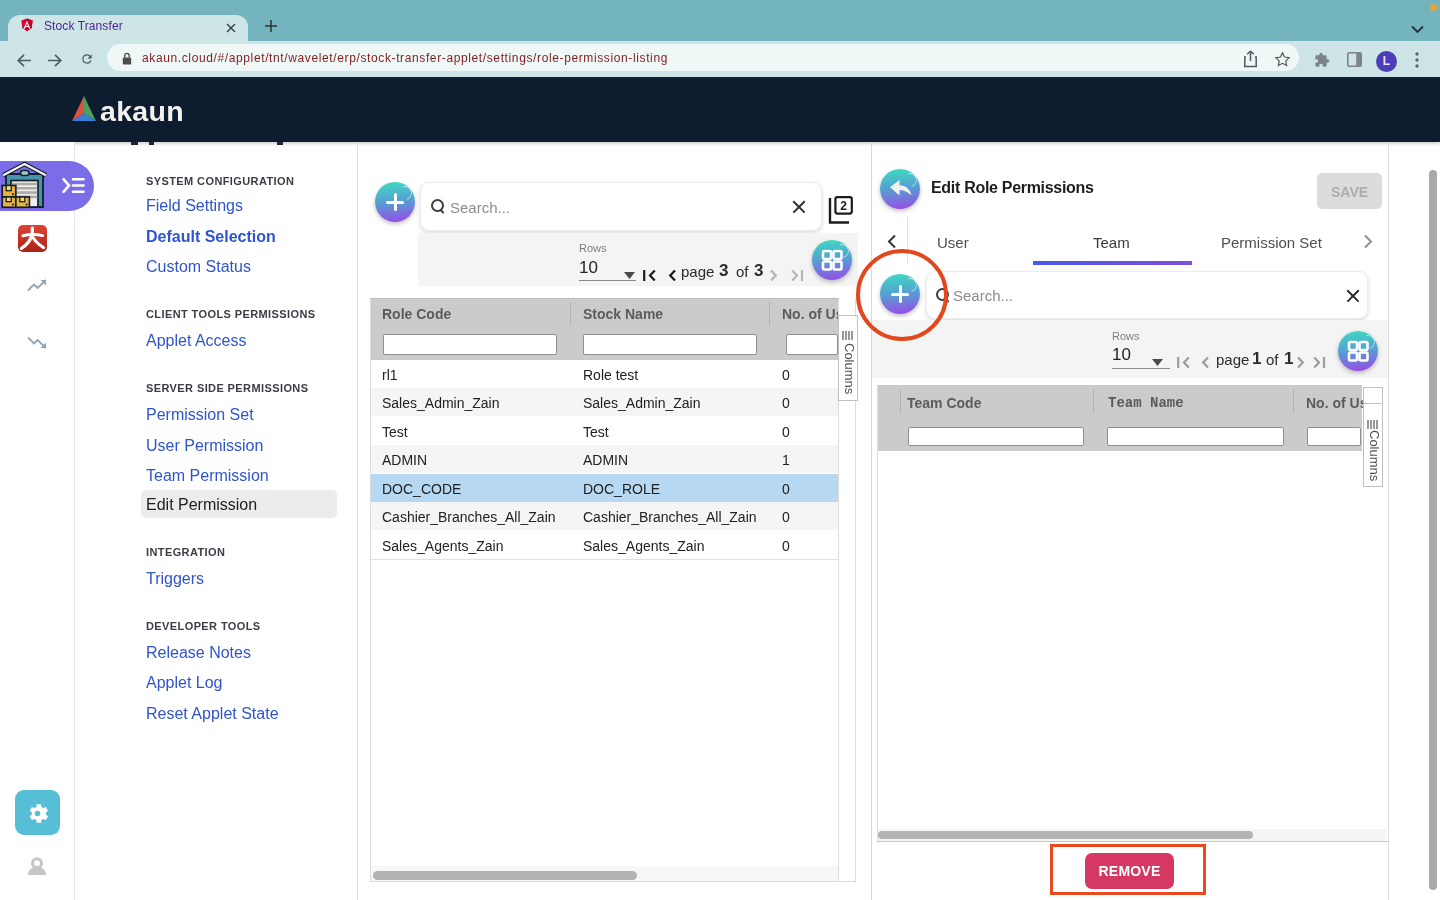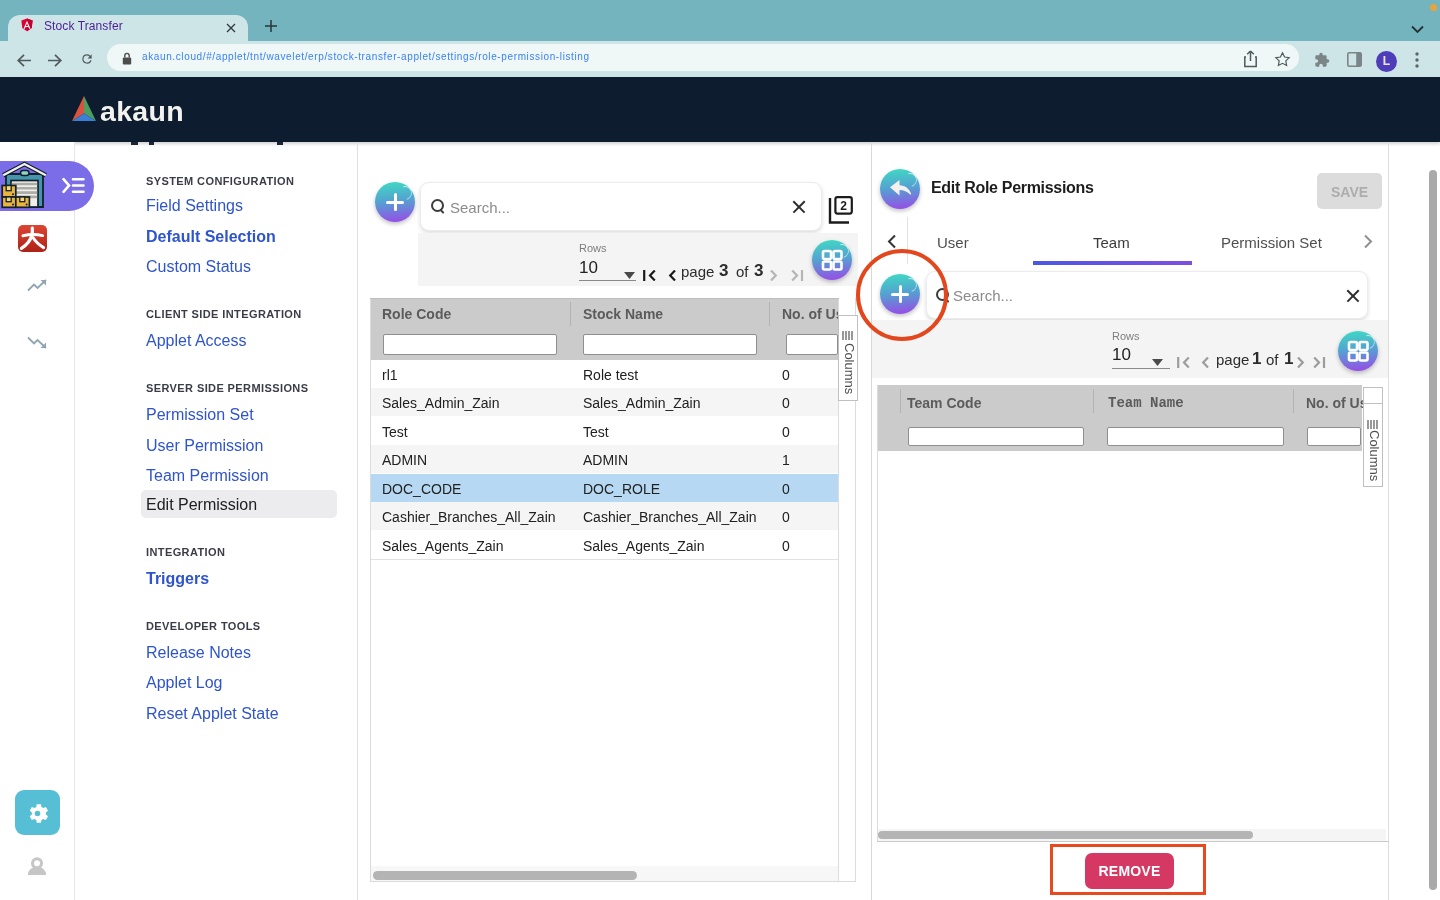--- a/index.html
+++ b/index.html
@@ -6,21 +6,21 @@
   html,body { width:1440px; height:900px; overflow:hidden; }
   body { font-family:"Liberation Sans", sans-serif; background:#fff; }
   #app { position:relative; width:1440px; height:900px; }
   .abs { position:absolute; }
   
   #tabstrip { left:0; top:0; width:1440px; height:41px; background:#73b4be; }
   #tab { left:8px; top:15px; width:240px; height:26px; background:#cee5e7; border-radius:12px 12px 0 0; }
   #toolbar { left:0; top:41px; width:1440px; height:36px; background:#cee5e7; }
   #omnibox { left:107px; top:44px; width:1192px; height:27px; background:#f0f7f7; border-radius:14px; }
   .tabtitle { left:44px; top:19px; font-size:12px; color:#4c1d95; letter-spacing:0.1px; }
-  .url { left:142px; top:51px; font-size:10px; color:#3b82f6; letter-spacing:0.62px; }
+  .url { left:142px; top:51px; font-size:12px; color:#7f1d1d; letter-spacing:0.62px; }
   
   #appbar { left:0; top:77px; width:1440px; height:65px; background:#0e1c30; box-shadow:0 2px 3px rgba(0,0,0,0.18); }
   
   #rail { left:0; top:142px; width:75px; height:758px; background:#fff; border-right:1px solid #e7e7e7; }
   #pill { left:0; top:161px; width:94px; height:50px; background:#7b6ce7; border-radius:0 25px 25px 0; }
   
   #menucol { left:357px; top:142px; width:1px; height:758px; background:#e0e0e0; }
   .mhead { position:absolute; left:146px; font-size:11px; font-weight:bold; color:#3c3c49; letter-spacing:0.4px; }
   .mlink { position:absolute; left:146px; font-size:16px; color:#2f54cb; }
   #selpill { left:141px; top:490px; width:196px; height:28px; background:#ececee; border-radius:5px; }
@@ -226,30 +226,30 @@
       <path d="M0.8 19 a9.2 8.6 0 0 1 18.4 0 z" fill="#c6c6c6"></path>
       <circle cx="10" cy="7.2" r="4.5" fill="#fff" stroke="#c6c6c6" stroke-width="3"></circle>
     </svg>
   </div>
   <div class="abs" id="menucol"></div>
 
   <div class="mhead" style="top:175px;">SYSTEM CONFIGURATION</div>
   <div class="mlink" style="top:197px;">Field Settings</div>
   <div class="mlink" style="top:228px;font-weight:bold;">Default Selection</div>
   <div class="mlink" style="top:258px;">Custom Status</div>
-  <div class="mhead" style="top:308px;">CLIENT SIDE INTEGRATION</div>
+  <div class="mhead" style="top:308px;">CLIENT TOOLS PERMISSIONS</div>
   <div class="mlink" style="top:332px;">Applet Access</div>
   <div class="mhead" style="top:382px;">SERVER SIDE PERMISSIONS</div>
   <div class="mlink" style="top:406px;">Permission Set</div>
   <div class="mlink" style="top:437px;">User Permission</div>
   <div class="mlink" style="top:467px;">Team Permission</div>
   <div class="abs" id="selpill"></div>
   <div class="msel" style="top:496px;">Edit Permission</div>
   <div class="mhead" style="top:546px;">INTEGRATION</div>
-  <div class="mlink" style="top:570px;font-weight:bold;">Triggers</div>
+  <div class="mlink" style="top:570px;">Triggers</div>
   <div class="mhead" style="top:620px;">DEVELOPER TOOLS</div>
   <div class="mlink" style="top:644px;">Release Notes</div>
   <div class="mlink" style="top:674px;">Applet Log</div>
   <div class="mlink" style="top:705px;">Reset Applet State</div>
 
   <div class="gradbtn" style="left:375px; top:182px;"></div>
   <div class="plus" style="left:375px; top:182px;"></div>
   <div class="searchbox" style="left:420px; top:182px; width:402px; height:49px;"></div>
   <div class="mag" style="left:431px; top:199px;"></div>
   <div class="abs sgrey" style="left:450px; top:199px;">Search...</div>

